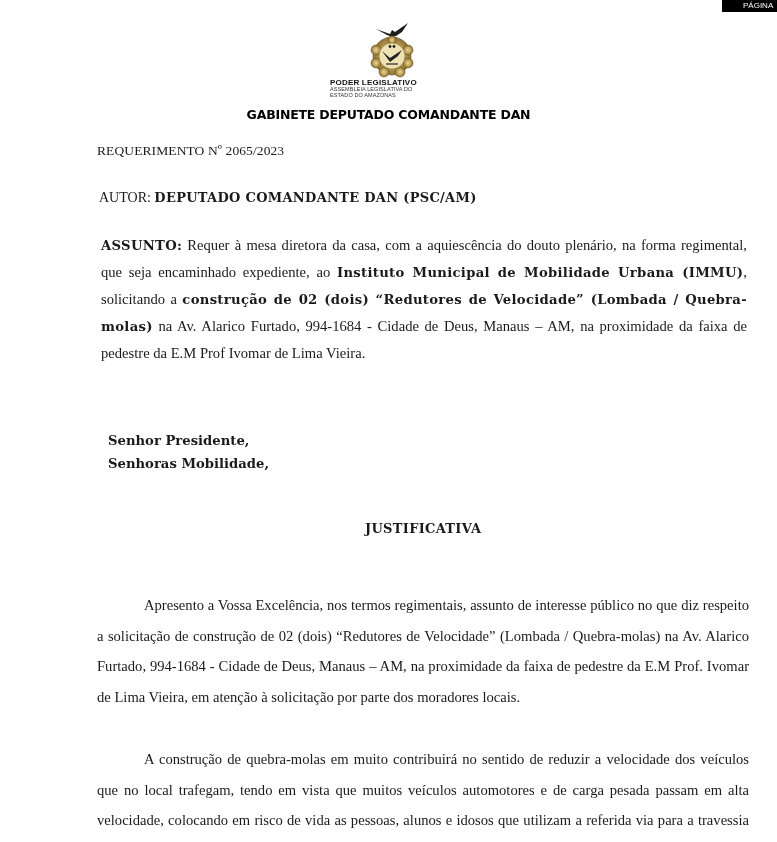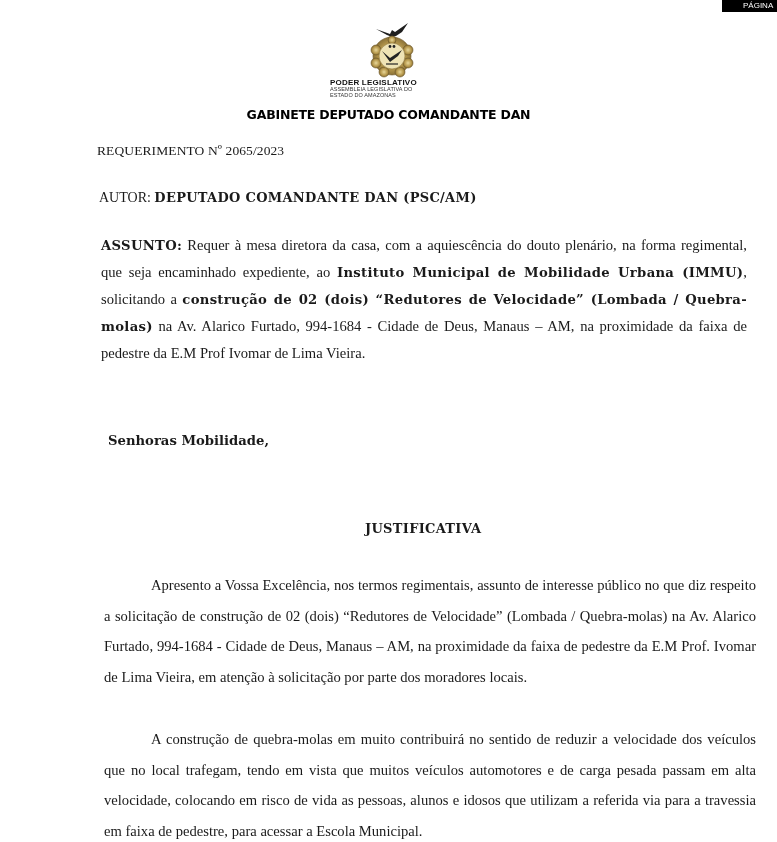--- a/index.html
+++ b/index.html
@@ -119,27 +119,28 @@
       position: absolute;
       left: 365px;
       top: 521px;
       font-family: "DejaVu Serif", serif;
       font-weight: bold;
       font-size: 13px;
       letter-spacing: 0.3px;
     }
     .just-para {
       position: absolute;
-      left: 104px;
+      left: 97px;
       width: 652px;
       font-family: "Liberation Serif", serif;
       font-size: 14.6px;
       line-height: 30.5px;
       text-align: justify;
       text-indent: 47px;
+      margin-top: 20px;
     }
     .p1 { top: 570px; }
     .p2 { top: 724px; }
   </style>
 </head>
 <body>
 
 <div class="page-badge">PÁGINA</div>
 
 <div class="logo">
@@ -181,19 +182,20 @@
 
 <div class="gabinete">GABINETE DEPUTADO COMANDANTE DAN</div>
 
 <div class="requerimento">REQUERIMENTO Nº 2065/2023</div>
 
 <div class="autor"><span>AUTOR: </span><b>DEPUTADO COMANDANTE DAN (PSC/AM)</b></div>
 
 <div class="assunto"><b>ASSUNTO:</b><span> Requer à mesa diretora da casa, com a aquiescência do douto plenário, na forma regimental, que seja encaminhado expediente, ao </span><b>Instituto Municipal de Mobilidade Urbana (IMMU)</b><span>, solicitando a </span><b>construção de 02 (dois) “Redutores de Velocidade” (Lombada / Quebra-molas)</b><span> na Av. Alarico Furtado, 994-1684 - Cidade de Deus, Manaus – AM, na proximidade da faixa de pedestre da E.M Prof Ivomar de Lima Vieira.</span></div>
 
 <div class="salutation">
+  <div>Senhor Presidente,</div>
   <div>Senhoras Mobilidade,</div>
 </div>
 
 <div class="justificativa-title">JUSTIFICATIVA</div>
 
 <div class="just-para p1">Apresento a Vossa Excelência, nos termos regimentais, assunto de interesse público no que diz respeito a solicitação de construção de 02 (dois) “Redutores de Velocidade” (Lombada / Quebra-molas) na Av. Alarico Furtado, 994-1684 - Cidade de Deus, Manaus – AM, na proximidade da faixa de pedestre da E.M Prof. Ivomar de Lima Vieira, em atenção à solicitação por parte dos moradores locais.</div>
 <div class="just-para p2">A construção de quebra-molas em muito contribuirá no sentido de reduzir a velocidade dos veículos que no local trafegam, tendo em vista que muitos veículos automotores e de carga pesada passam em alta velocidade, colocando em risco de vida as pessoas, alunos e idosos  que utilizam a referida via para a travessia em faixa de pedestre, para acessar a Escola Municipal.</div>
 
 </body></html>

